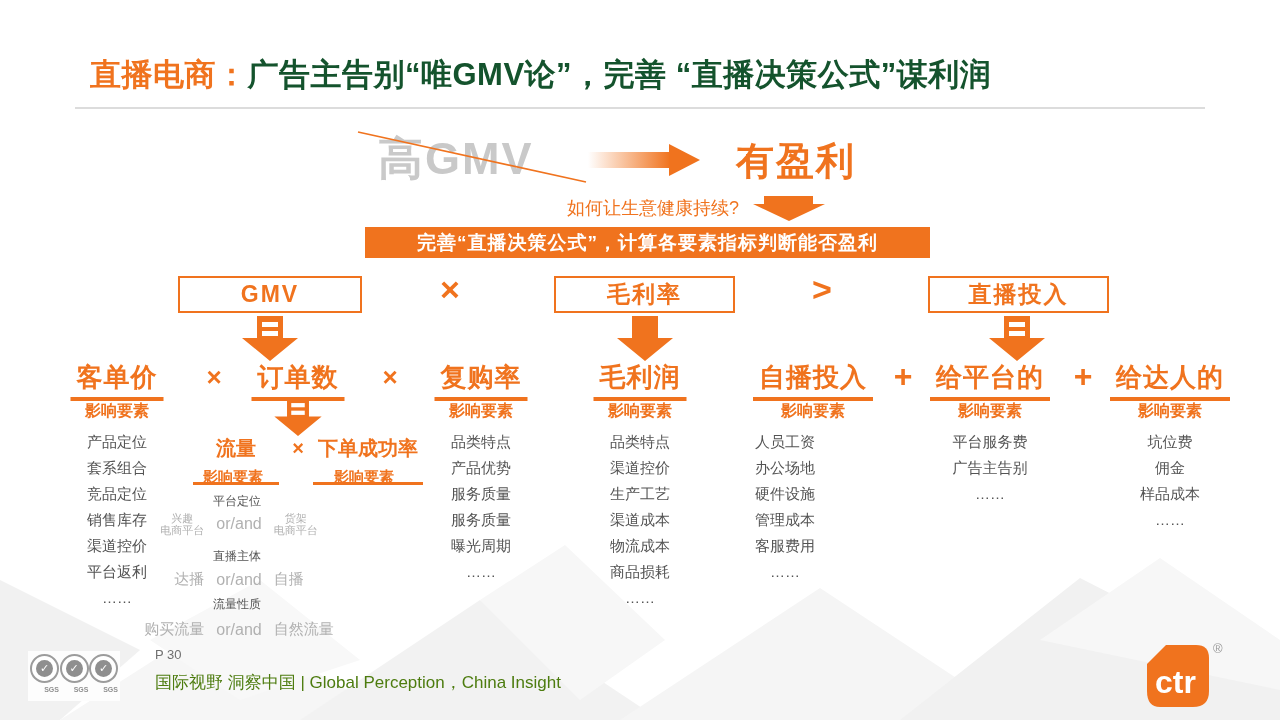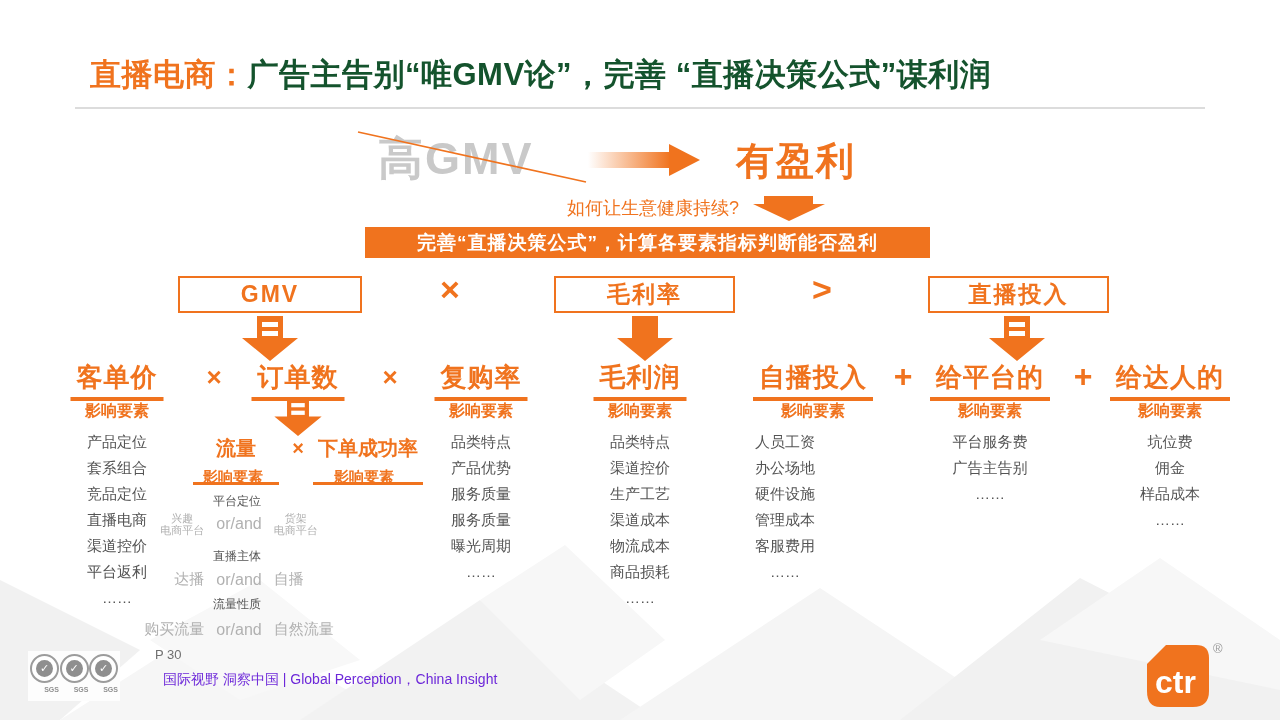--- a/index.html
+++ b/index.html
@@ -42,21 +42,21 @@
   .smal{font-size:15px;color:var(--lite);}
   .orand{font-size:16px;color:var(--lite);}
   
   .sgs-box{left:28px;top:651px;width:92px;height:50px;background:#fdfdfd;display:flex;align-items:flex-start;justify-content:space-between;padding:2px 2px;box-sizing:border-box;}
   .sgs-badge{position:relative;width:29px;height:44px;}
   .sgs-ring{width:25px;height:25px;border-radius:50%;border:2px solid #9c9c9c;display:flex;align-items:center;justify-content:center;margin:1px auto 0 auto;background:#fff;}
   .sgs-core{width:17px;height:17px;border-radius:50%;background:#8f8f8f;color:#fff;display:flex;align-items:center;justify-content:center;font-size:11px;font-weight:bold;}
   .sgs-core::after{content:"✓";}
   .sgs-word{position:absolute;bottom:4px;right:0;font-size:7px;font-weight:bold;color:#8f8f8f;}
   .page-no{left:155px;top:647px;font-size:13px;color:#6f6f6f;}
-  .tagline{left:155px;top:671px;font-size:14px;color:#6d28d9;white-space:nowrap;margin-left:8px;}
+  .tagline{left:155px;top:671px;font-size:17px;color:#4d7c0f;white-space:nowrap;}
   .reg{left:1213px;top:641px;font-size:13px;color:#9a9a9a;}
 </style>
 </head>
 <body>
 
 <div class="slide">
 
   <svg class="a bg" width="1280" height="720" viewBox="0 0 1280 720">
     <polygon points="0,720 0,580 140,650 60,720" fill="#f1f1f1"></polygon>
     <polygon points="0,720 60,720 220,618 400,720" fill="#f6f6f6"></polygon>
@@ -124,21 +124,21 @@
   <div class="a cx flabel" style="left:481px">影响要素</div>
   <div class="a cx flabel" style="left:640px">影响要素</div>
   <div class="a cx flabel" style="left:813px">影响要素</div>
   <div class="a cx flabel" style="left:990px">影响要素</div>
   <div class="a cx flabel" style="left:1170px">影响要素</div>
 
   <div class="a cx flist" style="left:117px;top:429px">
       <div>产品定位</div>
       <div>套系组合</div>
       <div>竞品定位</div>
-      <div>直播电商</div>
+      <div>销售库存</div>
       <div>渠道控价</div>
       <div>平台返利</div>
       <div>……</div>
     </div>
   <div class="a cx flist" style="left:481px;top:429px">
       <div>品类特点</div>
       <div>产品优势</div>
       <div>服务质量</div>
       <div>服务质量</div>
       <div>曝光周期</div>

